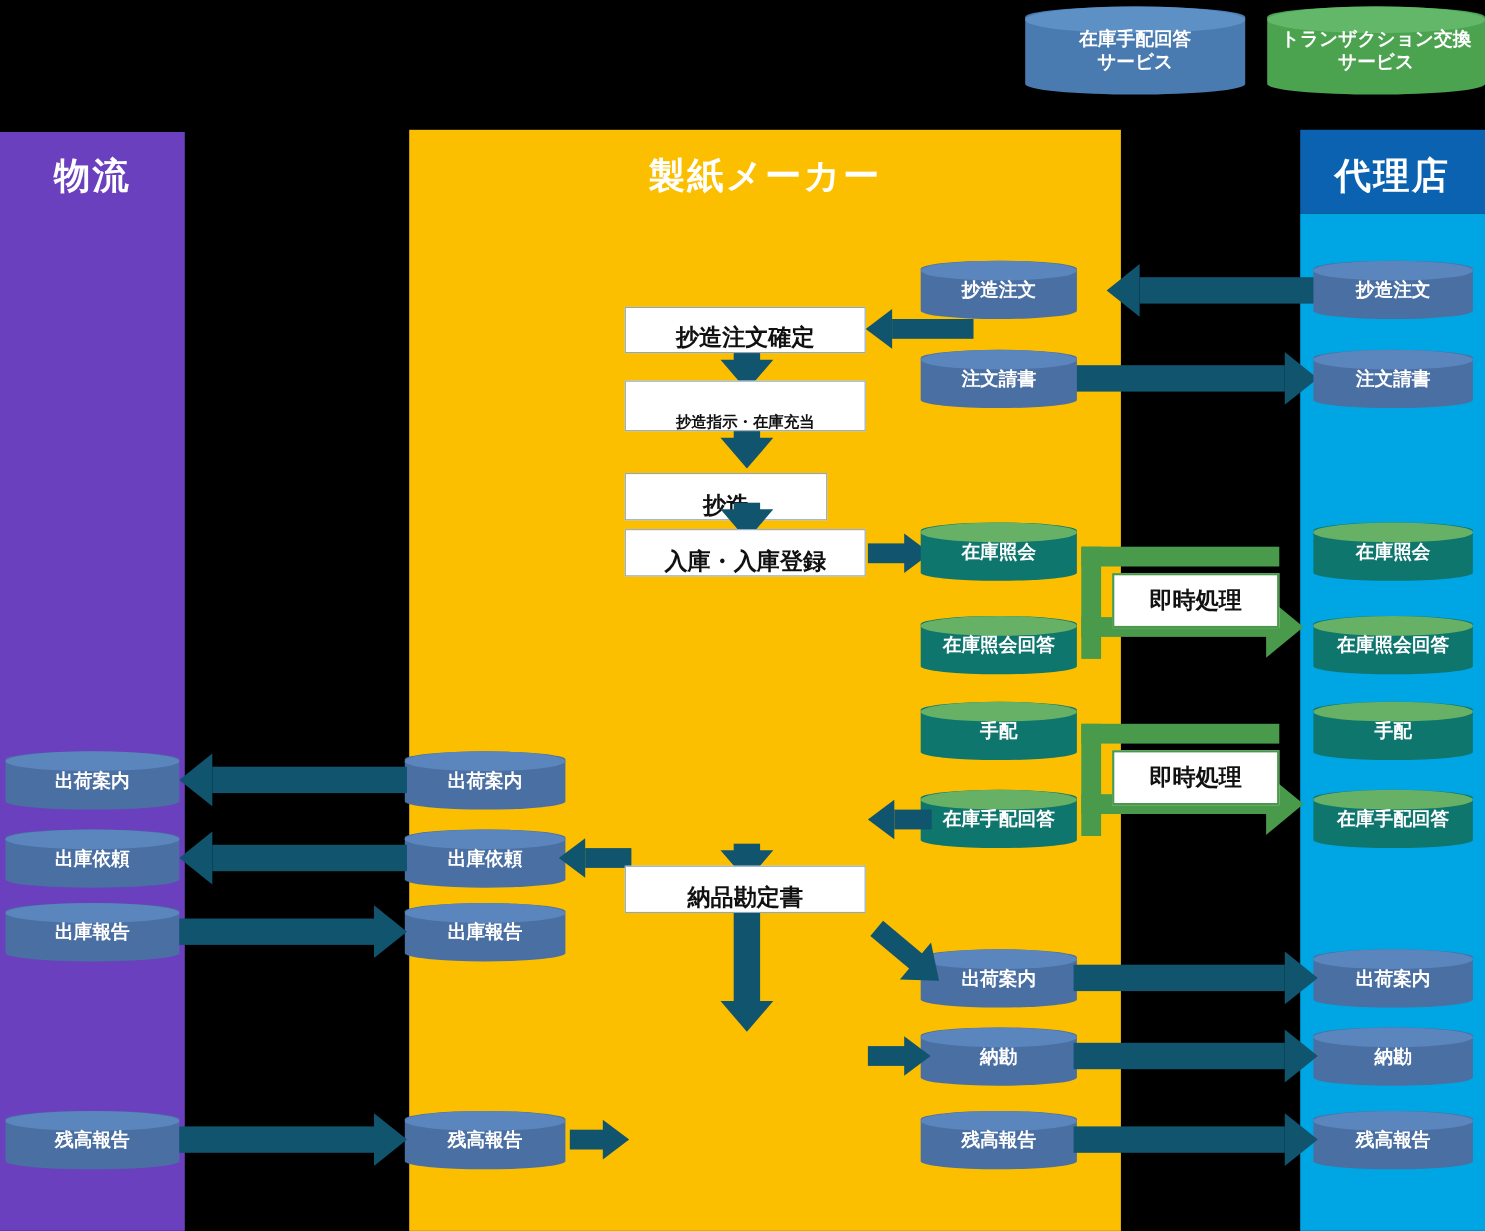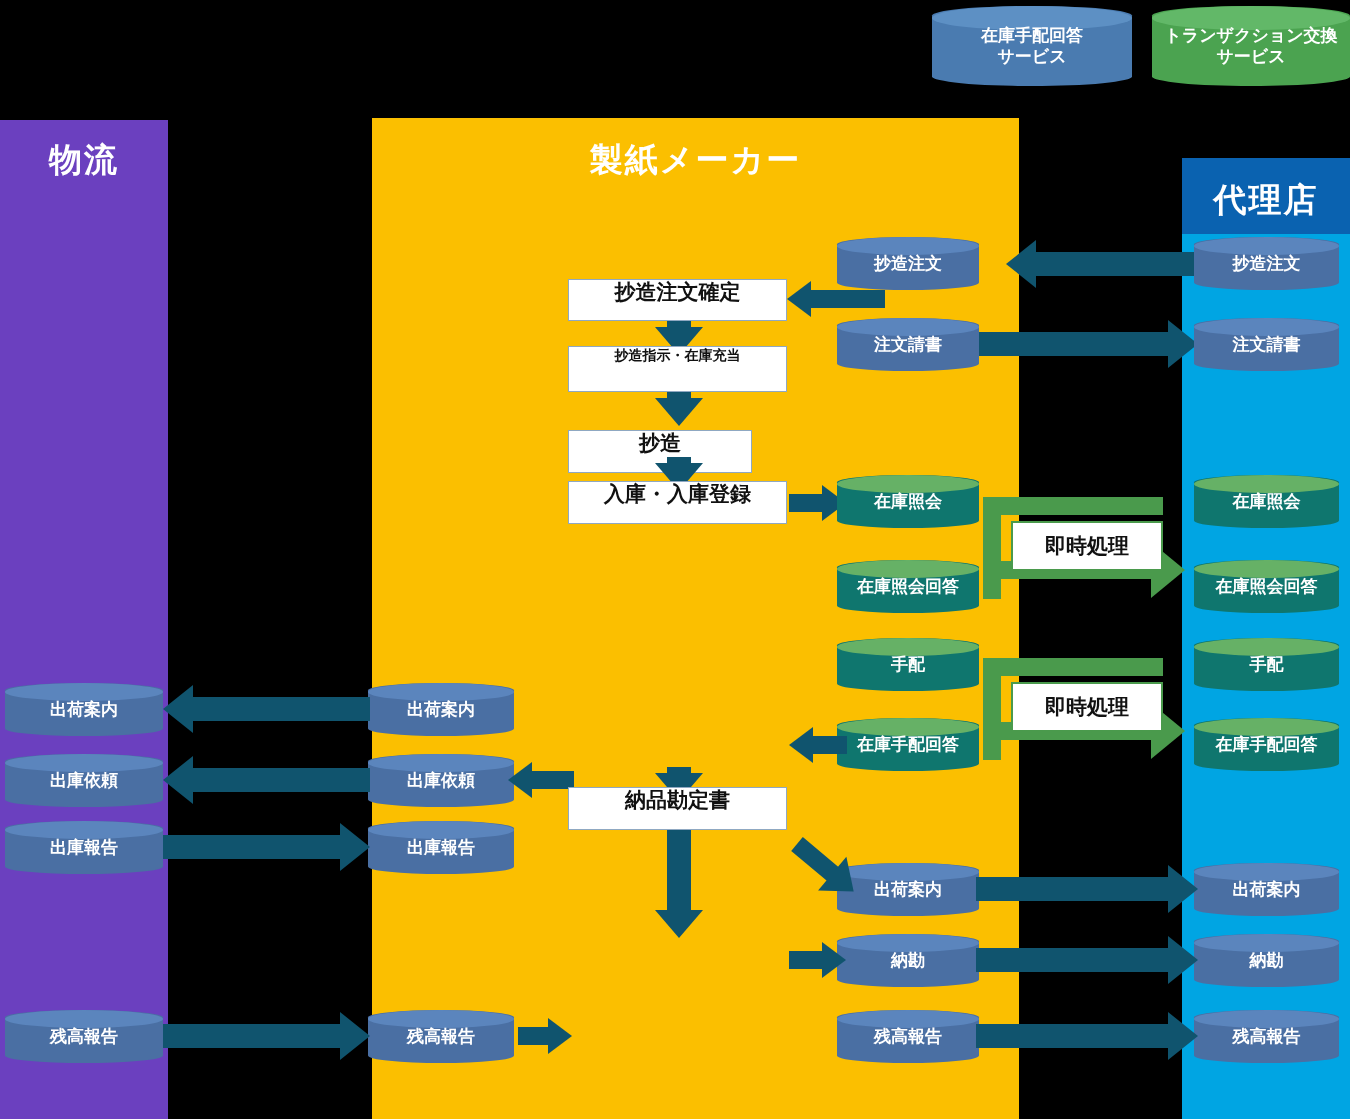--- a/index.html
+++ b/index.html
@@ -24,21 +24,21 @@
     text-align:center;
     color:#ffffff;
     font-weight:bold;
     letter-spacing:2px;
     white-space:nowrap;
   }
 
   #lane-logistics{left:0px;top:120px;width:168px;height:999px;background:#6b40bf;}
   #lane-maker   {left:372px;top:118px;width:647px;height:1001px;background:#fbbf00;}
   #lane-agency-body{left:1182px;top:194px;width:168px;height:925px;background:#00a5e3;}
-  #lane-agency-head{left:1182px;top:118px;width:168px;height:76px;background:#0a62b0;margin-top:40px;}
+  #lane-agency-head{left:1182px;top:118px;width:168px;height:76px;background:#0a62b0;}
 
   
   .cyl{
     position:absolute;
     border-radius:50% / 14%;
     display:flex;align-items:center;justify-content:center;
     color:#ffffff;font-weight:bold;
     text-align:center;line-height:1.15;
     box-sizing:border-box;
   }
@@ -71,21 +71,21 @@
   .legend-cyl.blue{background:#4a7bb0;}
   .legend-cyl.blue::before{background:#5d90c4;}
   .legend-cyl.green{background:#4ba350;}
   .legend-cyl.green::before{background:#62b868;}
 
   
   .pbox{
     position:absolute;
     background:#ffffff;
     border:1px solid #8fa8c2;
-    display:flex;align-items:flex-start;justify-content:center;
+    display:flex;align-items:flex-end;justify-content:center;
     color:#111111;font-weight:bold;
     text-align:center;line-height:1.15;
     box-sizing:border-box;
   }
 
   
   .arrow{position:absolute;}
   .arrow .shaft{position:absolute;background:#10546e;}
   .arrow .head{position:absolute;width:0;height:0;}
   .head.right{border-top:24px solid transparent;border-bottom:24px solid transparent;border-left:30px solid #10546e;}

